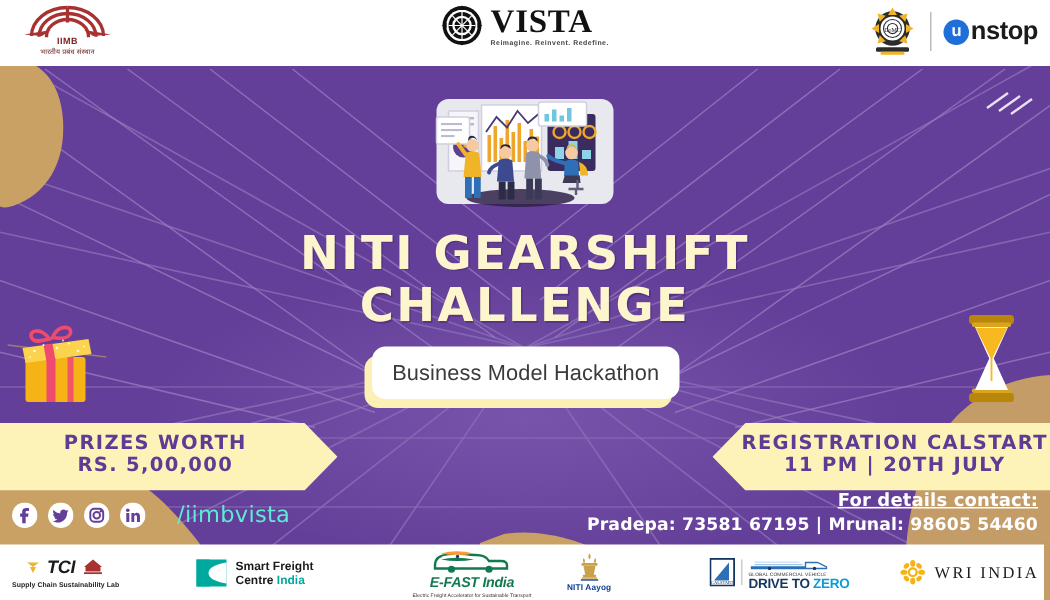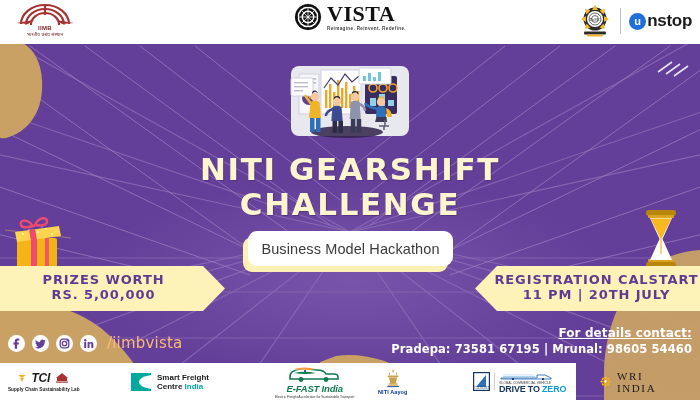--- a/index.html
+++ b/index.html
@@ -73,21 +73,21 @@
     background:#fdf0b4; border-radius:9px;
   }
   .subtitle-card {
     position:absolute; left:0; top:0; width:205px; height:35px;
     background:#ffffff; border-radius:9px;
     display:flex; align-items:center; justify-content:center;
     font-size:14.5px; color:#3b3b3b; letter-spacing:.1px;
   }
 
   
-  .ribbon { position:absolute; top:266px; height:42px; z-index:18; }
+  .ribbon { position:absolute; top:282px; height:42px; z-index:18; }
   .ribbon-left { left:0; width:225px; }
   .ribbon-right { right:0; width:225px; }
   .ribbon svg { position:absolute; left:0; top:0; }
   .ribbon-text {
     position:absolute; left:0; top:0; width:100%; height:100%;
     display:flex; flex-direction:column; align-items:center; justify-content:center;
     color:#5f3b96; font-family:"DejaVu Sans", sans-serif; font-weight:bold;
     letter-spacing:.9px; line-height:15px;
   }
   .ribbon-left .ribbon-text { padding-right:18px; }
@@ -108,27 +108,27 @@
   .contact-l1 { font-size:12px; letter-spacing:.1px; line-height:15px;text-decoration:underline; }
   .contact-l2 { font-size:11.5px; letter-spacing:.1px; line-height:16px;margin-left:28px; }
 
   
   .social {
     position:absolute; left:8px; top:334px; z-index:25;
     display:flex; align-items:center; gap:7px;
   }
   .sic { width:17px; height:17px; }
   .handle {
-    font-size:15px; color:#fdba74; letter-spacing:.2px;
-    font-family:"DejaVu Sans", sans-serif; margin-left:3px;
+    font-size:15px; color:#5eead4; letter-spacing:.2px;
+    font-family:"DejaVu Sans", sans-serif; margin-left:14px;
   }
 
   
   .sponsors {
-    position:absolute; left:0; bottom:0; width:576px; height:37px;
+    position:absolute; left:0; bottom:0; width:696px; height:37px;
     background:#ffffff; z-index:40;
     display:flex; align-items:center;
   }
   .sp { position:absolute; top:0; height:37px; display:flex; align-items:center; }
   .sp-col { display:flex; flex-direction:column; align-items:center; justify-content:center; }
 
   .tci-row { display:flex; align-items:center; gap:4px; }
   .tci-word { font-size:12px; font-weight:bold; font-style:italic; color:#1b1b1b; letter-spacing:-.2px; }
   .tci-cap { font-size:4.6px; color:#222; letter-spacing:.05px; margin-top:2px; font-weight:bold; }
 

